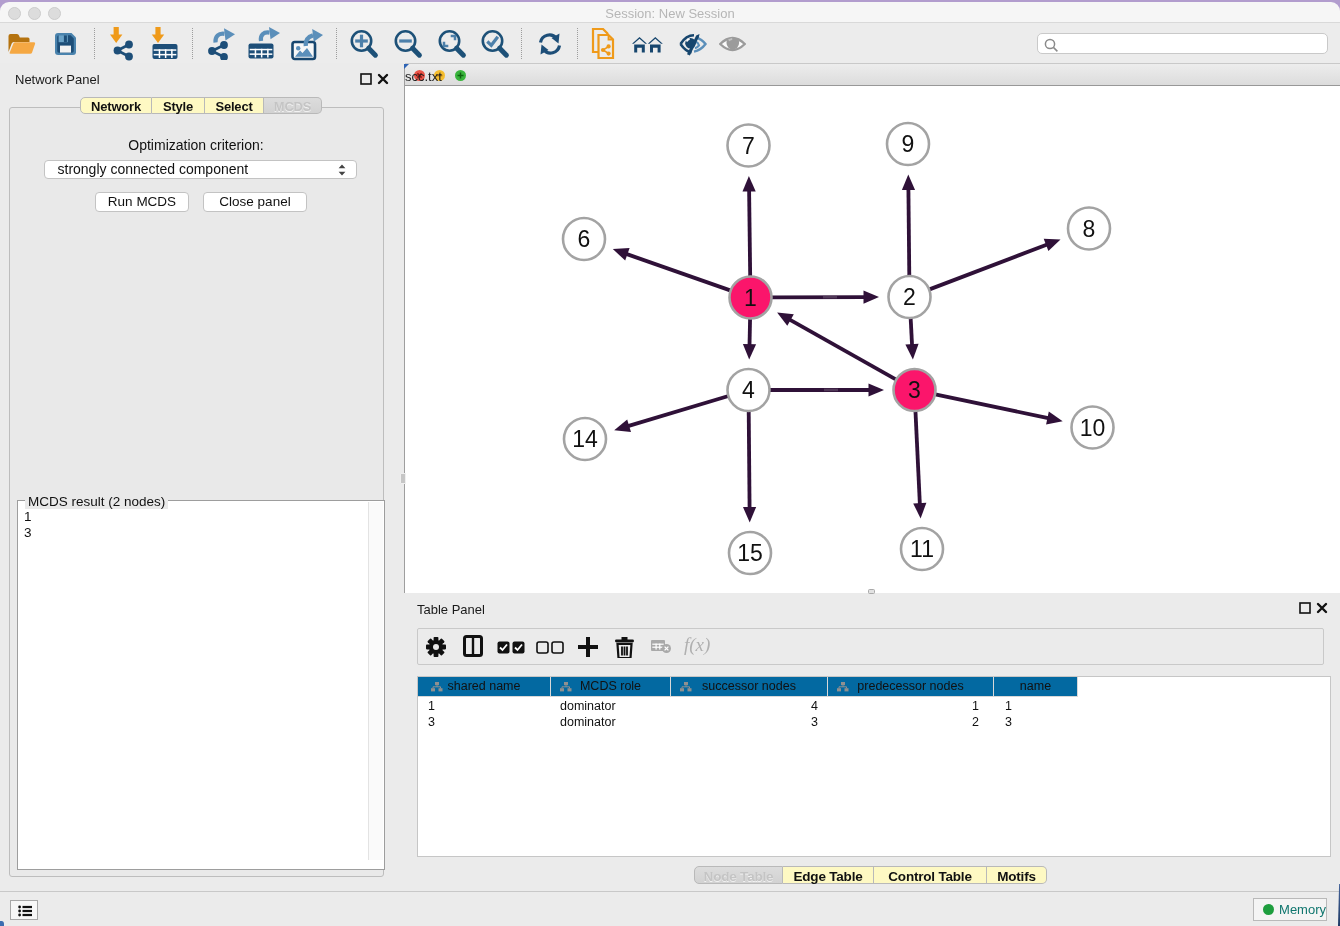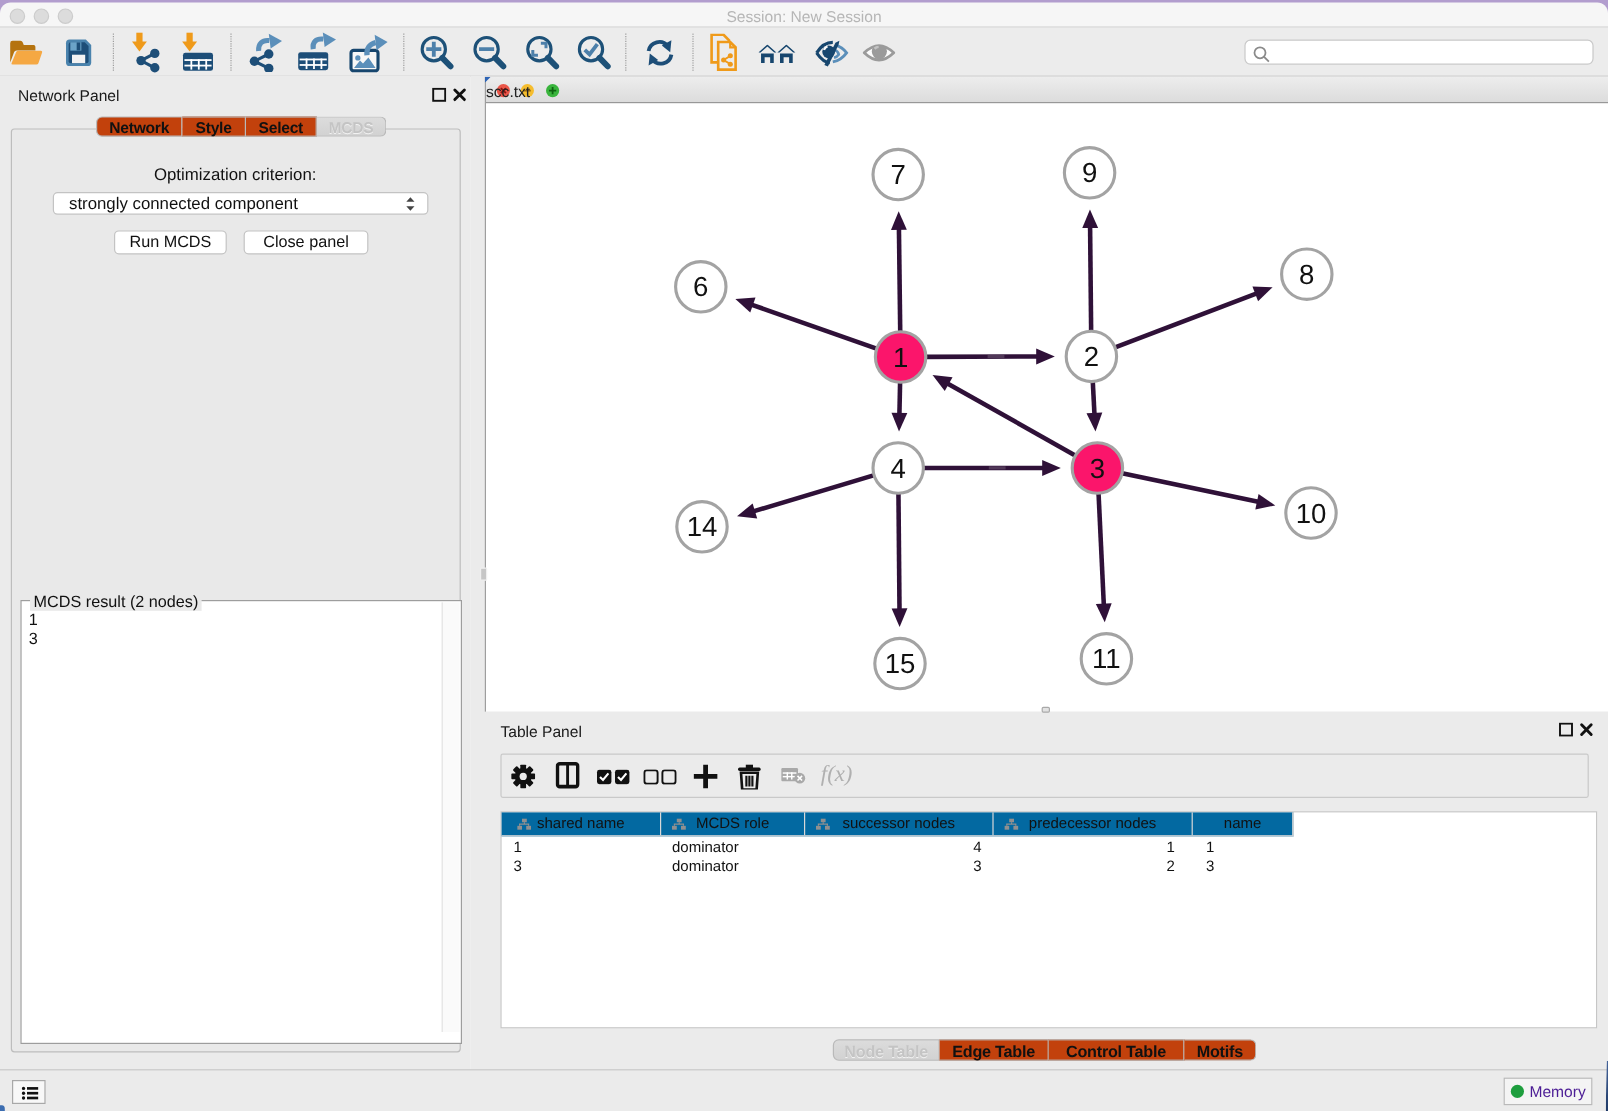--- a/index.html
+++ b/index.html
@@ -17,21 +17,21 @@
            border-top:1px solid #d9d9d9;border-bottom:1px solid #c9c9c9;}
   .tbsep{top:5px;width:1px;height:31px;border-left:1px dotted #9d9d9d;}
   #searchbox{left:1037px;top:10px;width:289px;height:19px;background:#fff;
              border:1px solid #c9c9c9;border-radius:5px;}
   
   #cpanel{left:0;top:63px;width:392px;height:828px;background:#ebebeb;}
   #cp-title{left:15px;top:9px;font-size:13px;color:#1a1a1a;}
   #cp-border{left:9px;top:44px;width:373px;height:768px;border:1px solid #bdbdbd;
              border-radius:3px;background:#e9e9e9;}
   .tabrow{height:19px;font-size:13px;}
-  .tab{float:left;height:17px;line-height:18px;background:#c2410c;box-sizing:border-box;font-weight:bold;letter-spacing:-0.2px;
+  .tab{float:left;height:17px;line-height:18px;background:#fef9c3;box-sizing:border-box;font-weight:bold;letter-spacing:-0.2px;
        border:1px solid #b9b9b9;border-left:none;color:#111;text-align:center;}
   .tab.first{border-left:1px solid #b9b9b9;border-radius:5px 0 0 5px;}
   .tab.last{border-radius:0 5px 5px 0;}
   .tab.sel{background:linear-gradient(#dcdcdc,#d2d2d2);color:#c4c4c4;text-shadow:0 1px 0 #f2f2f2;}
   #opt-label{left:0;top:74px;width:392px;text-align:center;font-size:14px;color:#111;}
   #cp-select{left:44px;top:97px;width:311px;height:17px;background:#fff;border:1px solid #c3c3c3;
              border-radius:4px;font-size:14px;color:#111;line-height:17px;}
   .btn{height:18px;background:#fff;border:1px solid #c3c3c3;border-radius:4px;
        font-size:13.5px;color:#111;text-align:center;line-height:18px;}
   #fieldset{left:17px;top:437px;width:366px;height:368px;border:1px solid #9d9d9d;background:#fff;}
@@ -51,21 +51,21 @@
   #tp-toolbar{left:12px;top:30px;height:36px;}
   #tp-table{left:12px;top:83px;width:912px;height:179px;background:#fff;border:1px solid #c6c6c6;}
   #tp-header{left:0;top:0;width:659px;height:19px;background:#0369a1;border-bottom:1px solid #d8d8d8;border-right:1px solid #d8d8d8;font-size:12.5px;color:#111;}
   .th{position:absolute;top:0;height:19px;line-height:19px;text-align:center;border-right:1px solid #d8d8d8;}
   .row{position:absolute;height:16px;font-size:12.5px;color:#111;line-height:16px;}
   .cell{position:absolute;}
   
   
   #statusbar{left:0;top:891px;width:1340px;height:35px;background:#ebebeb;border-top:1px solid #c8c8c8;}
   #memory{right:13px;top:6px;width:72px;height:21px;background:#f4f4f4;border:1px solid #b9b9b9;
-          font-size:13px;color:#4c1d95;text-align:center;line-height:21px;}
+          font-size:13px;color:#0f766e;text-align:right;line-height:21px;}
   #listbtn{left:10px;top:8px;width:26px;height:18px;background:#f8f8f8;border:1px solid #a8a8a8;}
 </style>
 </head>
 <body>
 <div id="appwin" class="abs"></div>
 
   <div id="titlebar" class="abs">
     <div class="abs tl" style="left:8px"></div>
     <div class="abs tl" style="left:28px"></div>
     <div class="abs tl" style="left:48px"></div>

